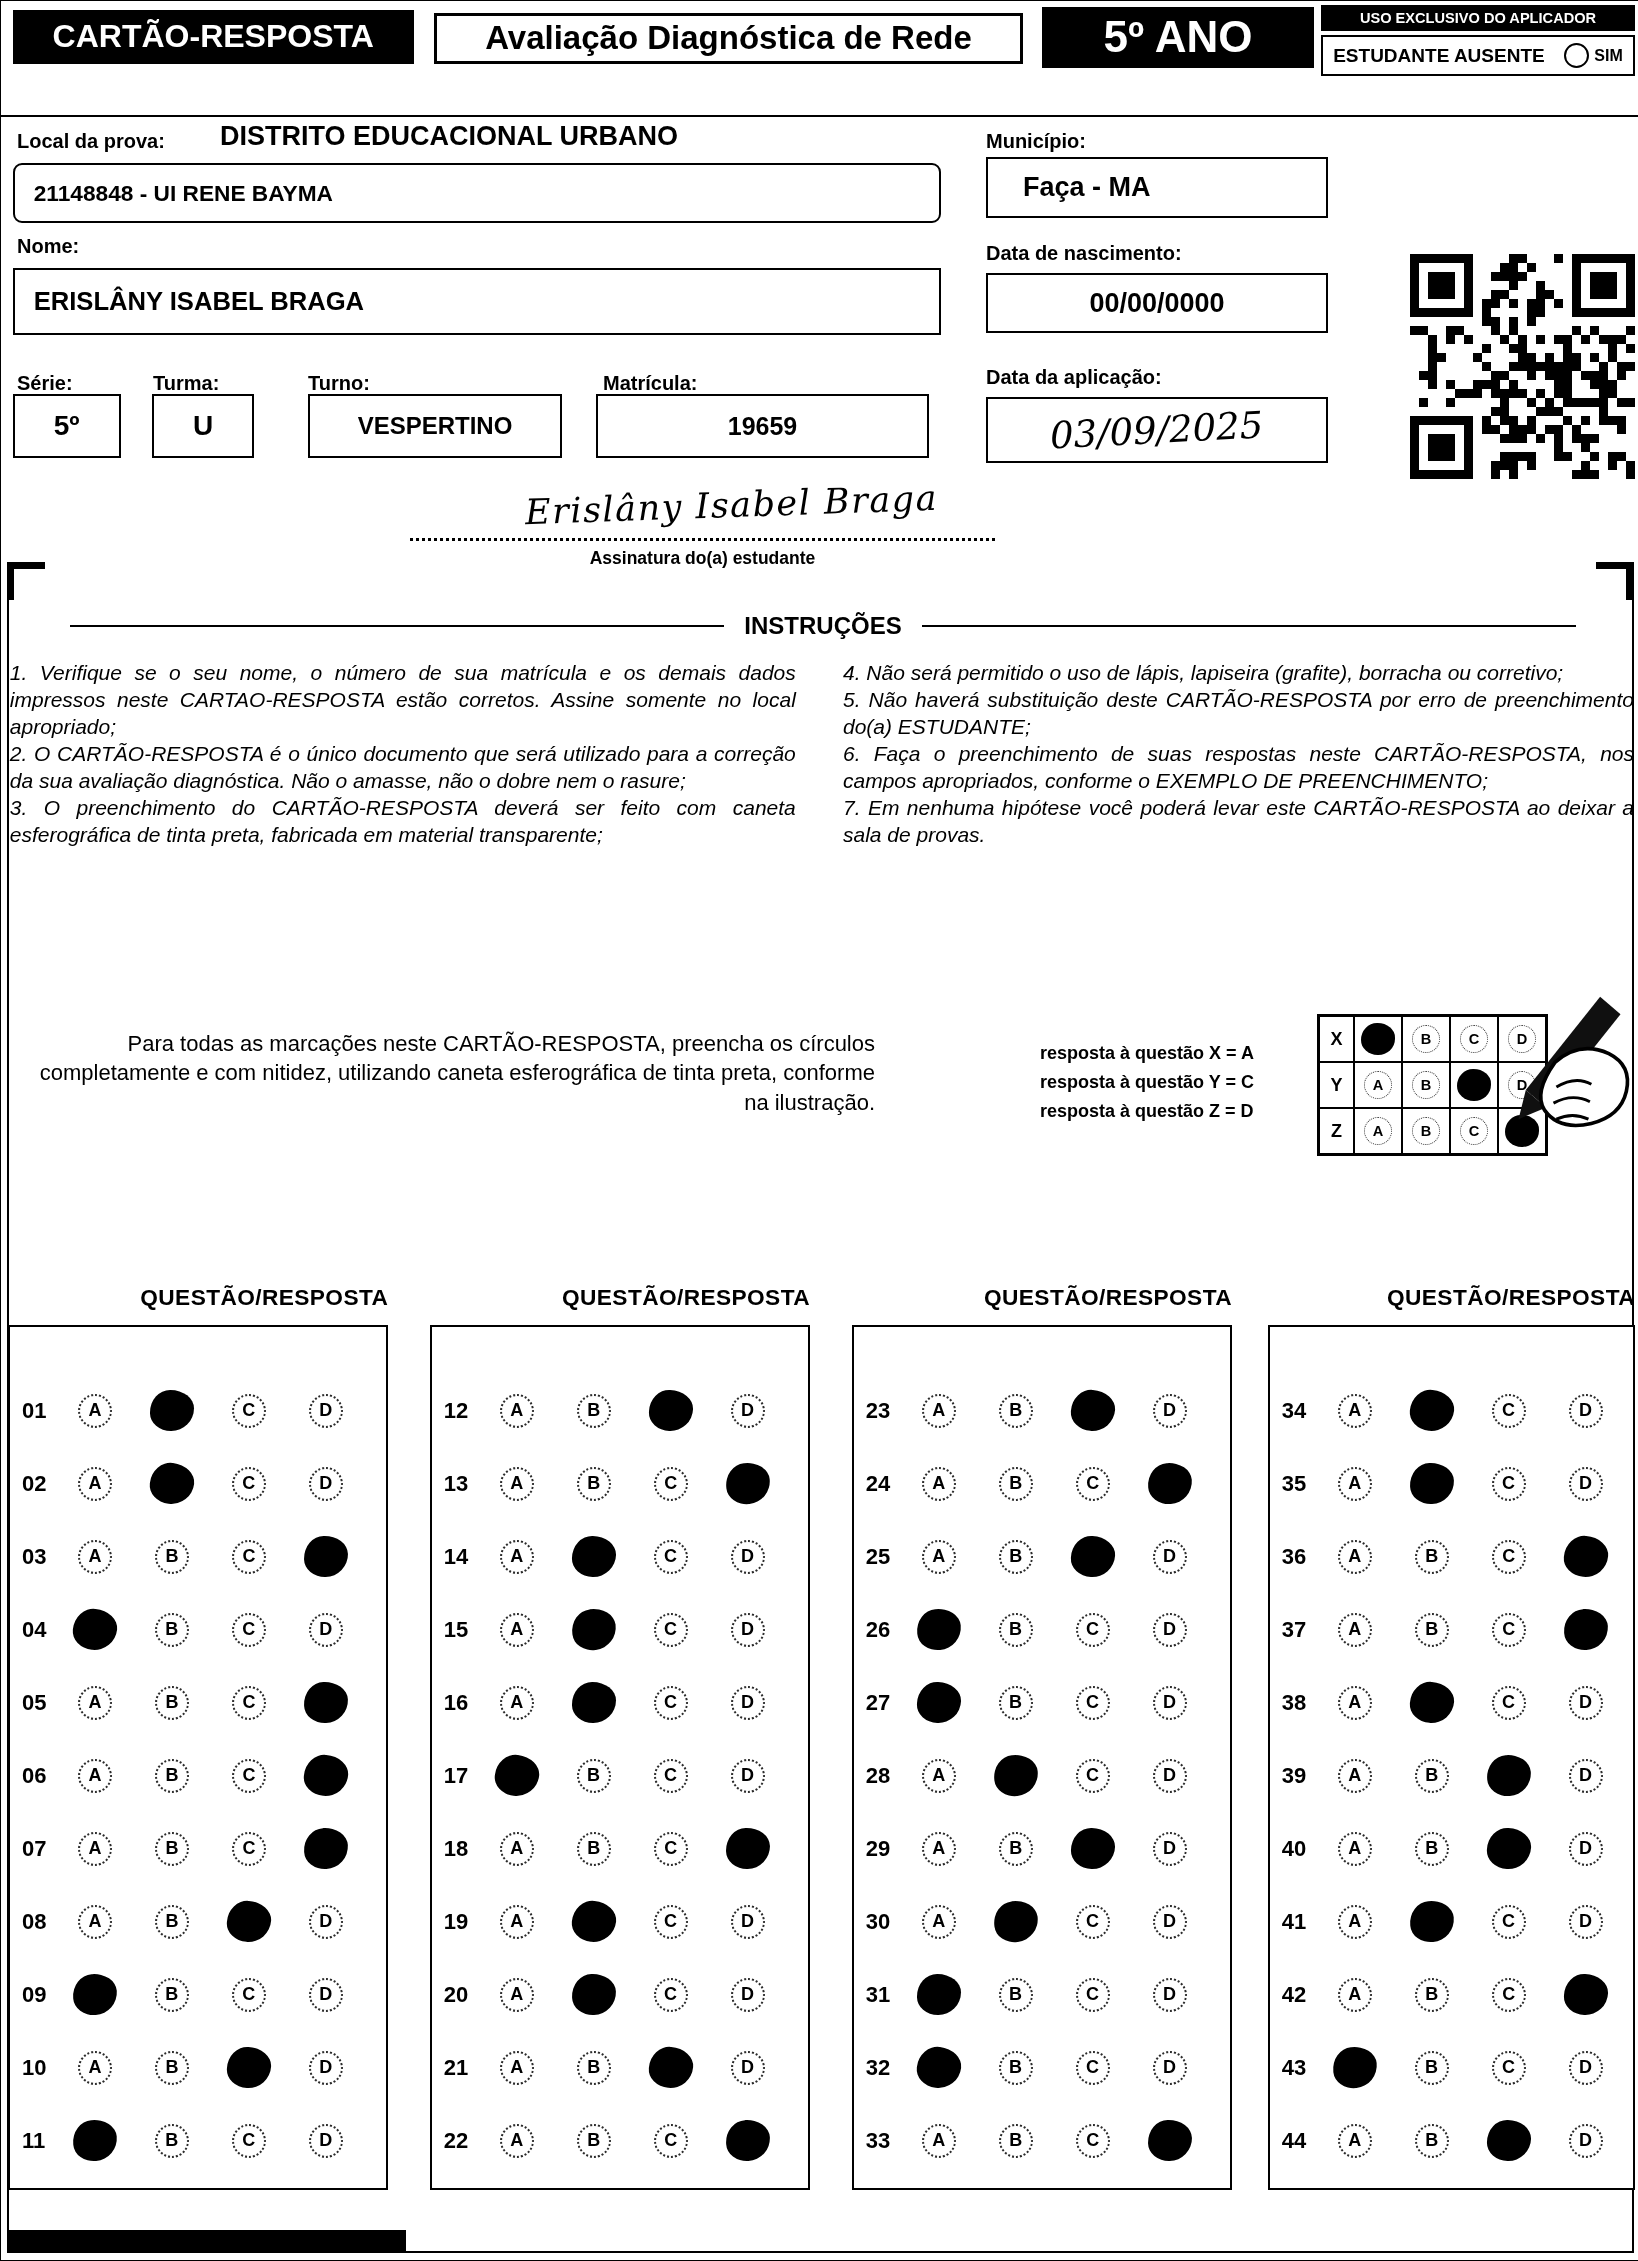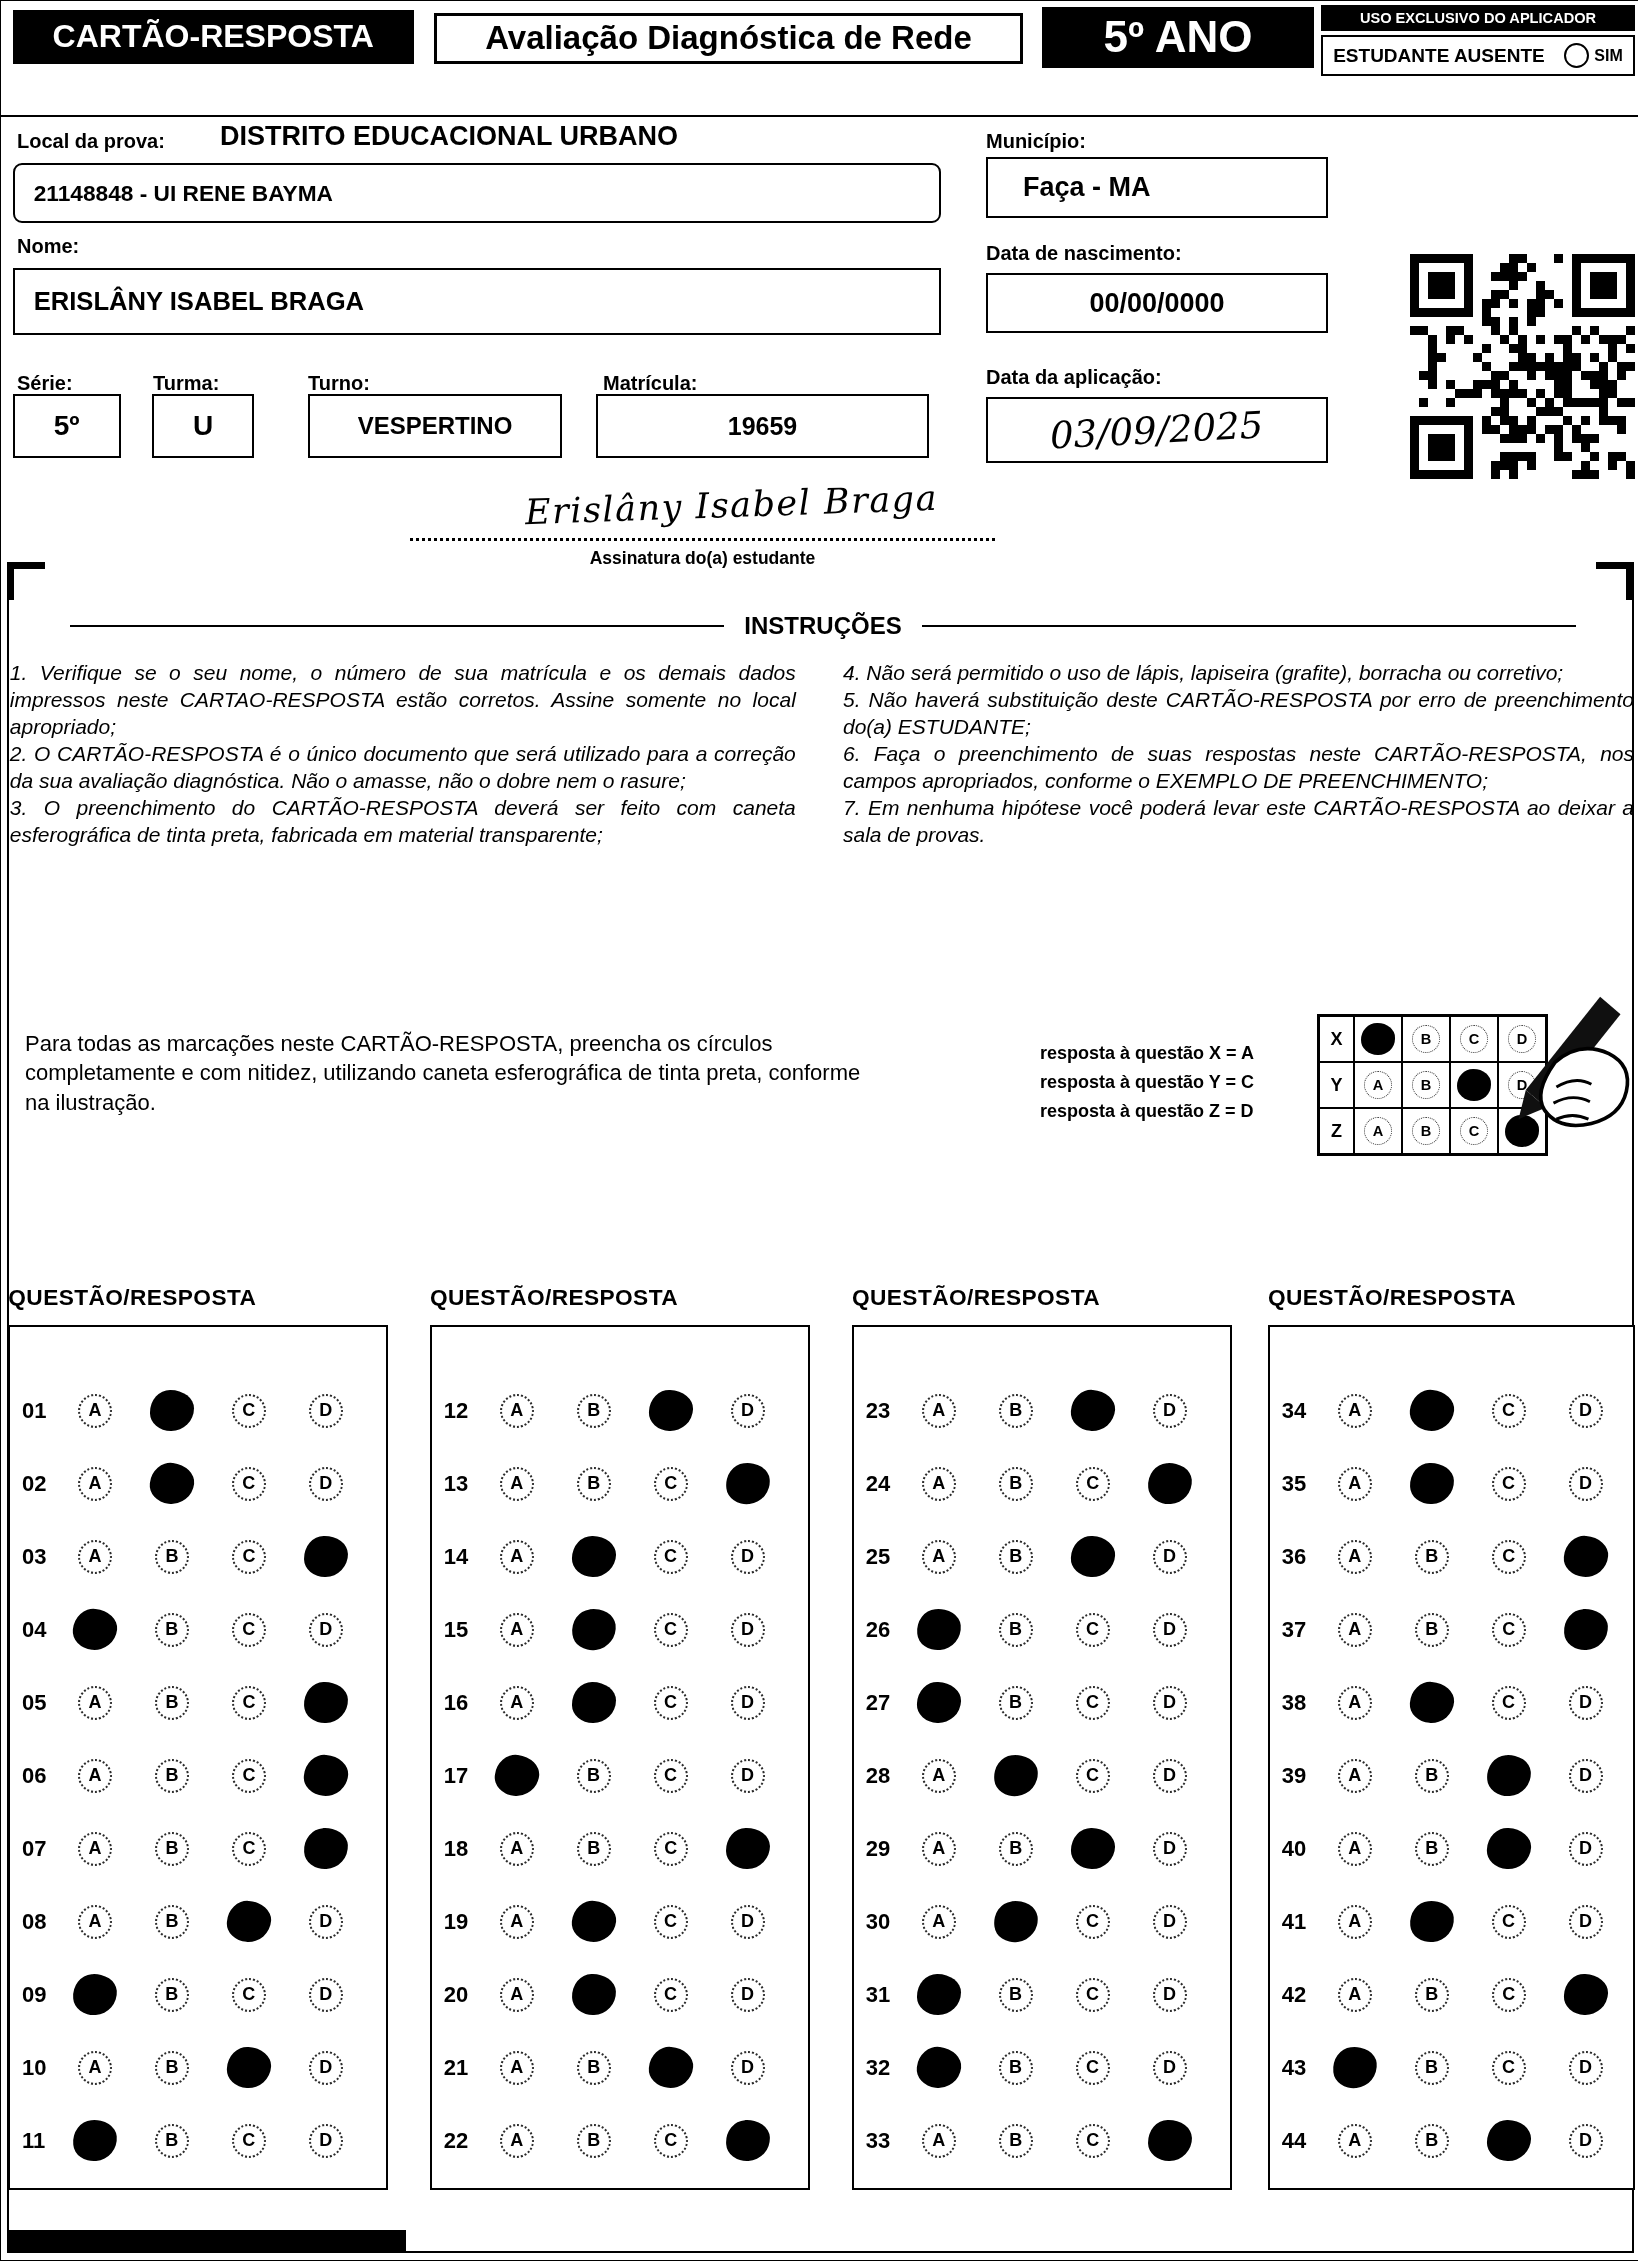--- a/index.html
+++ b/index.html
@@ -17,21 +17,21 @@
 .circle{border:2.2px solid #000;border-radius:50%;display:inline-block;background:#fff;}
 .corner{position:absolute;background:#000;}
 
 
 .bubble{position:relative;width:34px;height:34px;border:2.2px dotted #2b2b2b;border-radius:50%;
   display:flex;align-items:center;justify-content:center;font-weight:bold;font-size:18px;flex:0 0 auto;background:#fff;}
 .bubble.filled{border:none;background:#000;color:transparent;width:44px;height:41px;margin:-5.1px;
   border-radius:46% 54% 52% 48% / 55% 45% 56% 44%;}
 
 
-.qheader{position:absolute;text-align:left;font-weight:bold;font-size:22.7px;letter-spacing:0.4px;}
+.qheader{position:absolute;text-align:right;font-weight:bold;font-size:22.7px;letter-spacing:0.4px;}
 .ans-box{position:absolute;border:2.9px solid #000;padding-top:47px;display:flex;flex-direction:column;background:#fff;}
 .ans-row{display:flex;align-items:center;height:73px;padding-left:11.7px;}
 .ans-num{width:56px;font-weight:bold;font-size:22px;}
 .ans-bubbles{display:flex;gap:43px;align-items:center;}
 
 
 .inst-col{position:absolute;font-size:21px;line-height:1.29;text-align:justify;}
 .inst-col p{margin:0;font-style:italic;}
 
 
@@ -307,21 +307,21 @@
       <p class="inst-p">2. O CARTÃO-RESPOSTA é o único documento que será utilizado para a correção da sua avaliação diagnóstica. Não o amasse, não o dobre nem o rasure;</p>
       <p class="inst-p">3. O preenchimento do CARTÃO-RESPOSTA deverá ser feito com caneta esferográfica de tinta preta, fabricada em material transparente;</p>
     </div>
   <div class="inst-col" style="left:842px;top:658px;width:791px;">
       <p class="inst-p">4. Não será permitido o uso de lápis, lapiseira (grafite), borracha ou corretivo;</p>
       <p class="inst-p">5. Não haverá substituição deste CARTÃO-RESPOSTA por erro de preenchimento do(a) ESTUDANTE;</p>
       <p class="inst-p">6. Faça o preenchimento de suas respostas neste CARTÃO-RESPOSTA, nos campos apropriados, conforme o EXEMPLO DE PREENCHIMENTO;</p>
       <p class="inst-p">7. Em nenhuma hipótese você poderá levar este CARTÃO-RESPOSTA ao deixar a sala de provas.</p>
     </div>
 
-  <div class="abs" style="left:24px;top:1028px;width:840px;font-size:22px;line-height:1.33;">Para todas as marcações neste CARTÃO-RESPOSTA, preencha os círculos completamente e com nitidez, utilizando caneta esferográfica de tinta preta, conforme na ilustração.</div>
+  <div class="abs" style="left:34px;top:1028px;width:840px;font-size:22px;line-height:1.33;text-align:right;">Para todas as marcações neste CARTÃO-RESPOSTA, preencha os círculos completamente e com nitidez, utilizando caneta esferográfica de tinta preta, conforme na ilustração.</div>
   <div class="abs" style="left:1039px;top:1038px;">
       <div class="legend-line">resposta à questão X = A</div>
       <div class="legend-line">resposta à questão Y = C</div>
       <div class="legend-line">resposta à questão Z = D</div>
     </div>
   <div class="ex-grid" style="left:1316px;top:1013px;">
       <div class="ex-cell ex-label">X</div>
       <div class="ex-cell">
         <div class="ex-bubble filled">A</div>
       </div>

